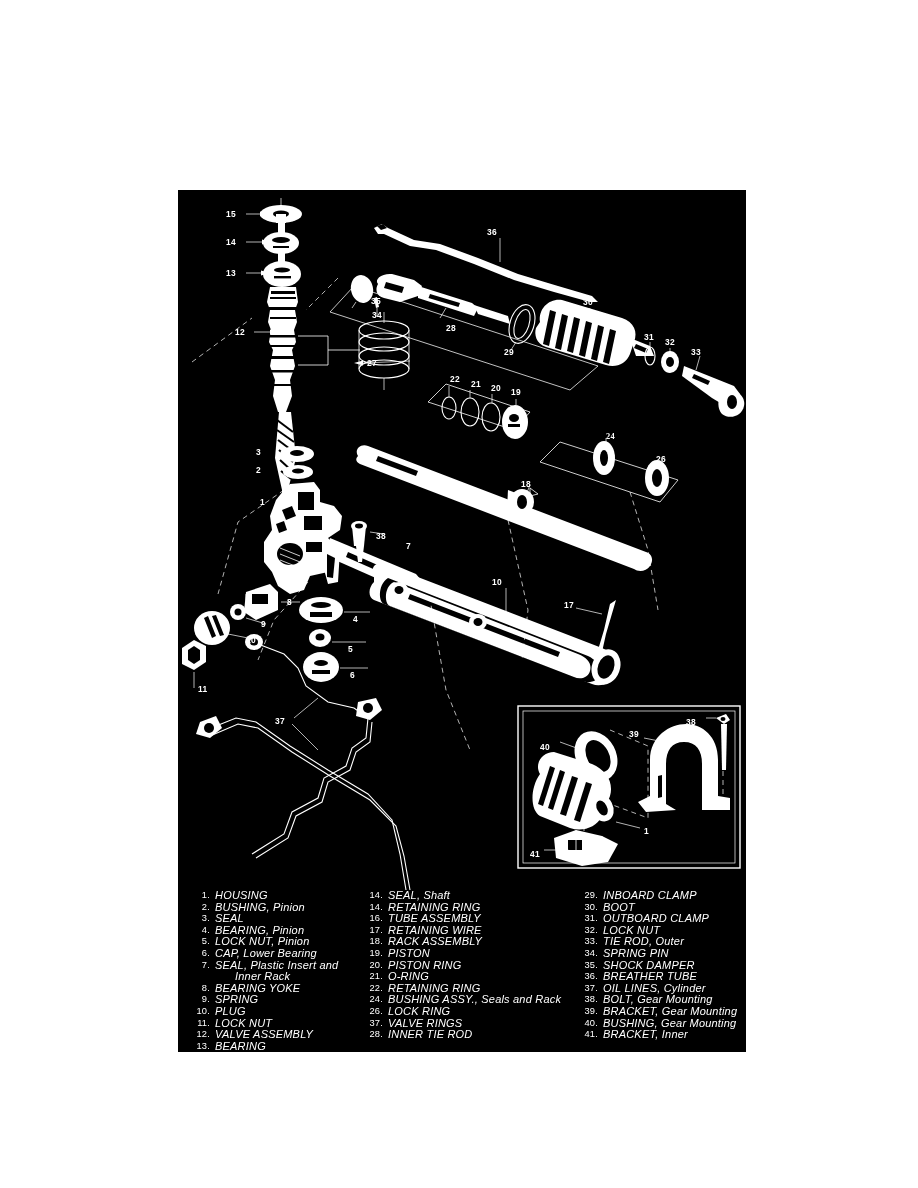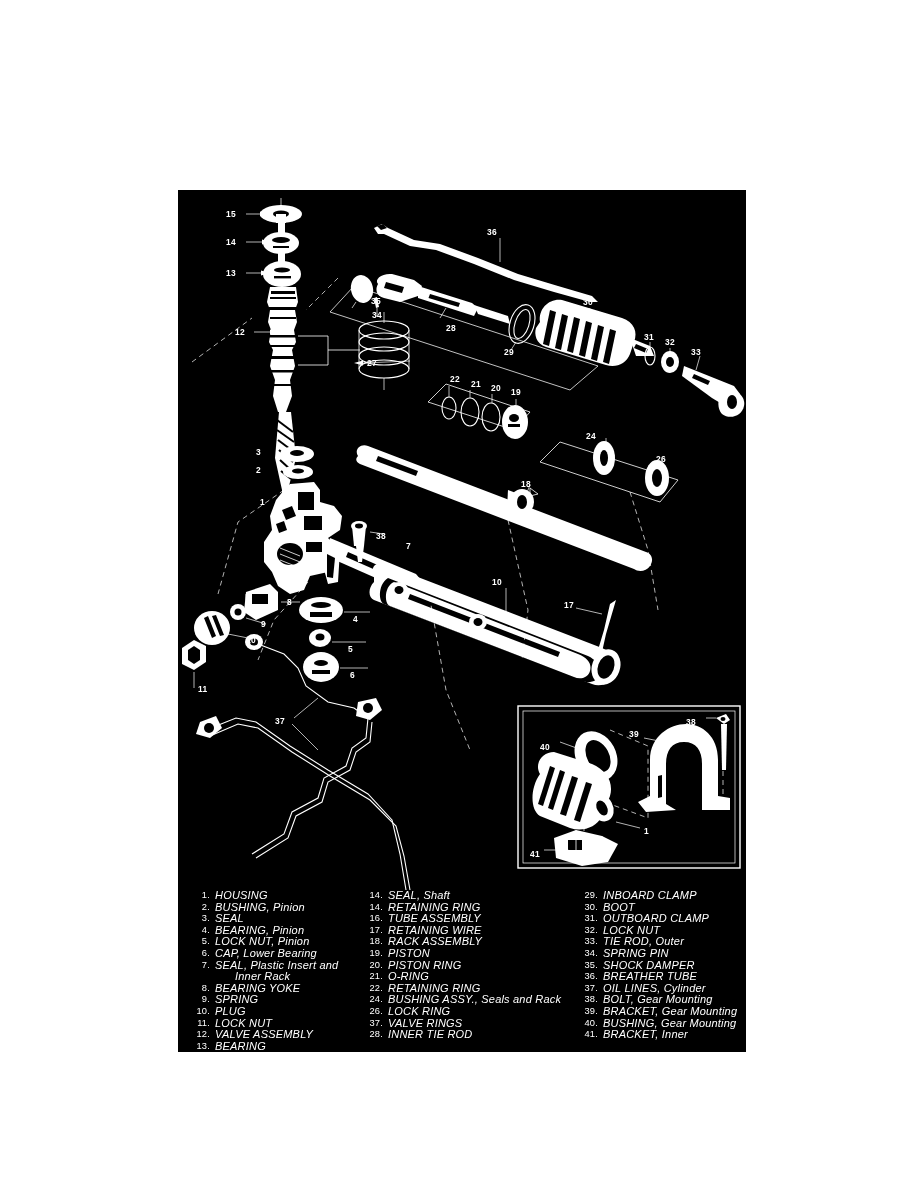--- a/index.html
+++ b/index.html
@@ -488,21 +488,21 @@
         <span class="callout" style="left: 487px; top: 148px;">32</span>
         <span class="callout" style="left: 513px; top: 158px;">33</span>
         <span class="callout" style="left: 272px; top: 185px;">22</span>
         <span class="callout" style="left: 293px; top: 190px;">21</span>
         <span class="callout" style="left: 313px; top: 194px;">20</span>
         <span class="callout" style="left: 333px; top: 198px;">19</span>
         <span class="callout" style="left: 78px; top: 258px;">3</span>
         <span class="callout" style="left: 78px; top: 276px;">2</span>
         <span class="callout" style="left: 82px; top: 308px;">1</span>
         <span class="callout" style="left: 198px; top: 342px;">38</span>
-        <span class="callout" style="left: 408px; top: 242px;">24</span>
+        <span class="callout" style="left: 428px; top: 242px; font-family: Liberation Serif, serif;">24</span>
         <span class="callout" style="left: 478px; top: 265px;">26</span>
         <span class="callout" style="left: 343px; top: 290px;">18</span>
         <span class="callout" style="left: 228px; top: 352px;">7</span>
         <span class="callout" style="left: 314px; top: 388px;">10</span>
         <span class="callout" style="left: 386px; top: 411px;">17</span>
         <span class="callout" style="left: 109px; top: 408px;">8</span>
         <span class="callout" style="left: 83px; top: 430px;">9</span>
         <span class="callout" style="left: 175px; top: 425px;">4</span>
         <span class="callout" style="left: 170px; top: 455px;">5</span>
         <span class="callout" style="left: 172px; top: 481px;">6</span>

